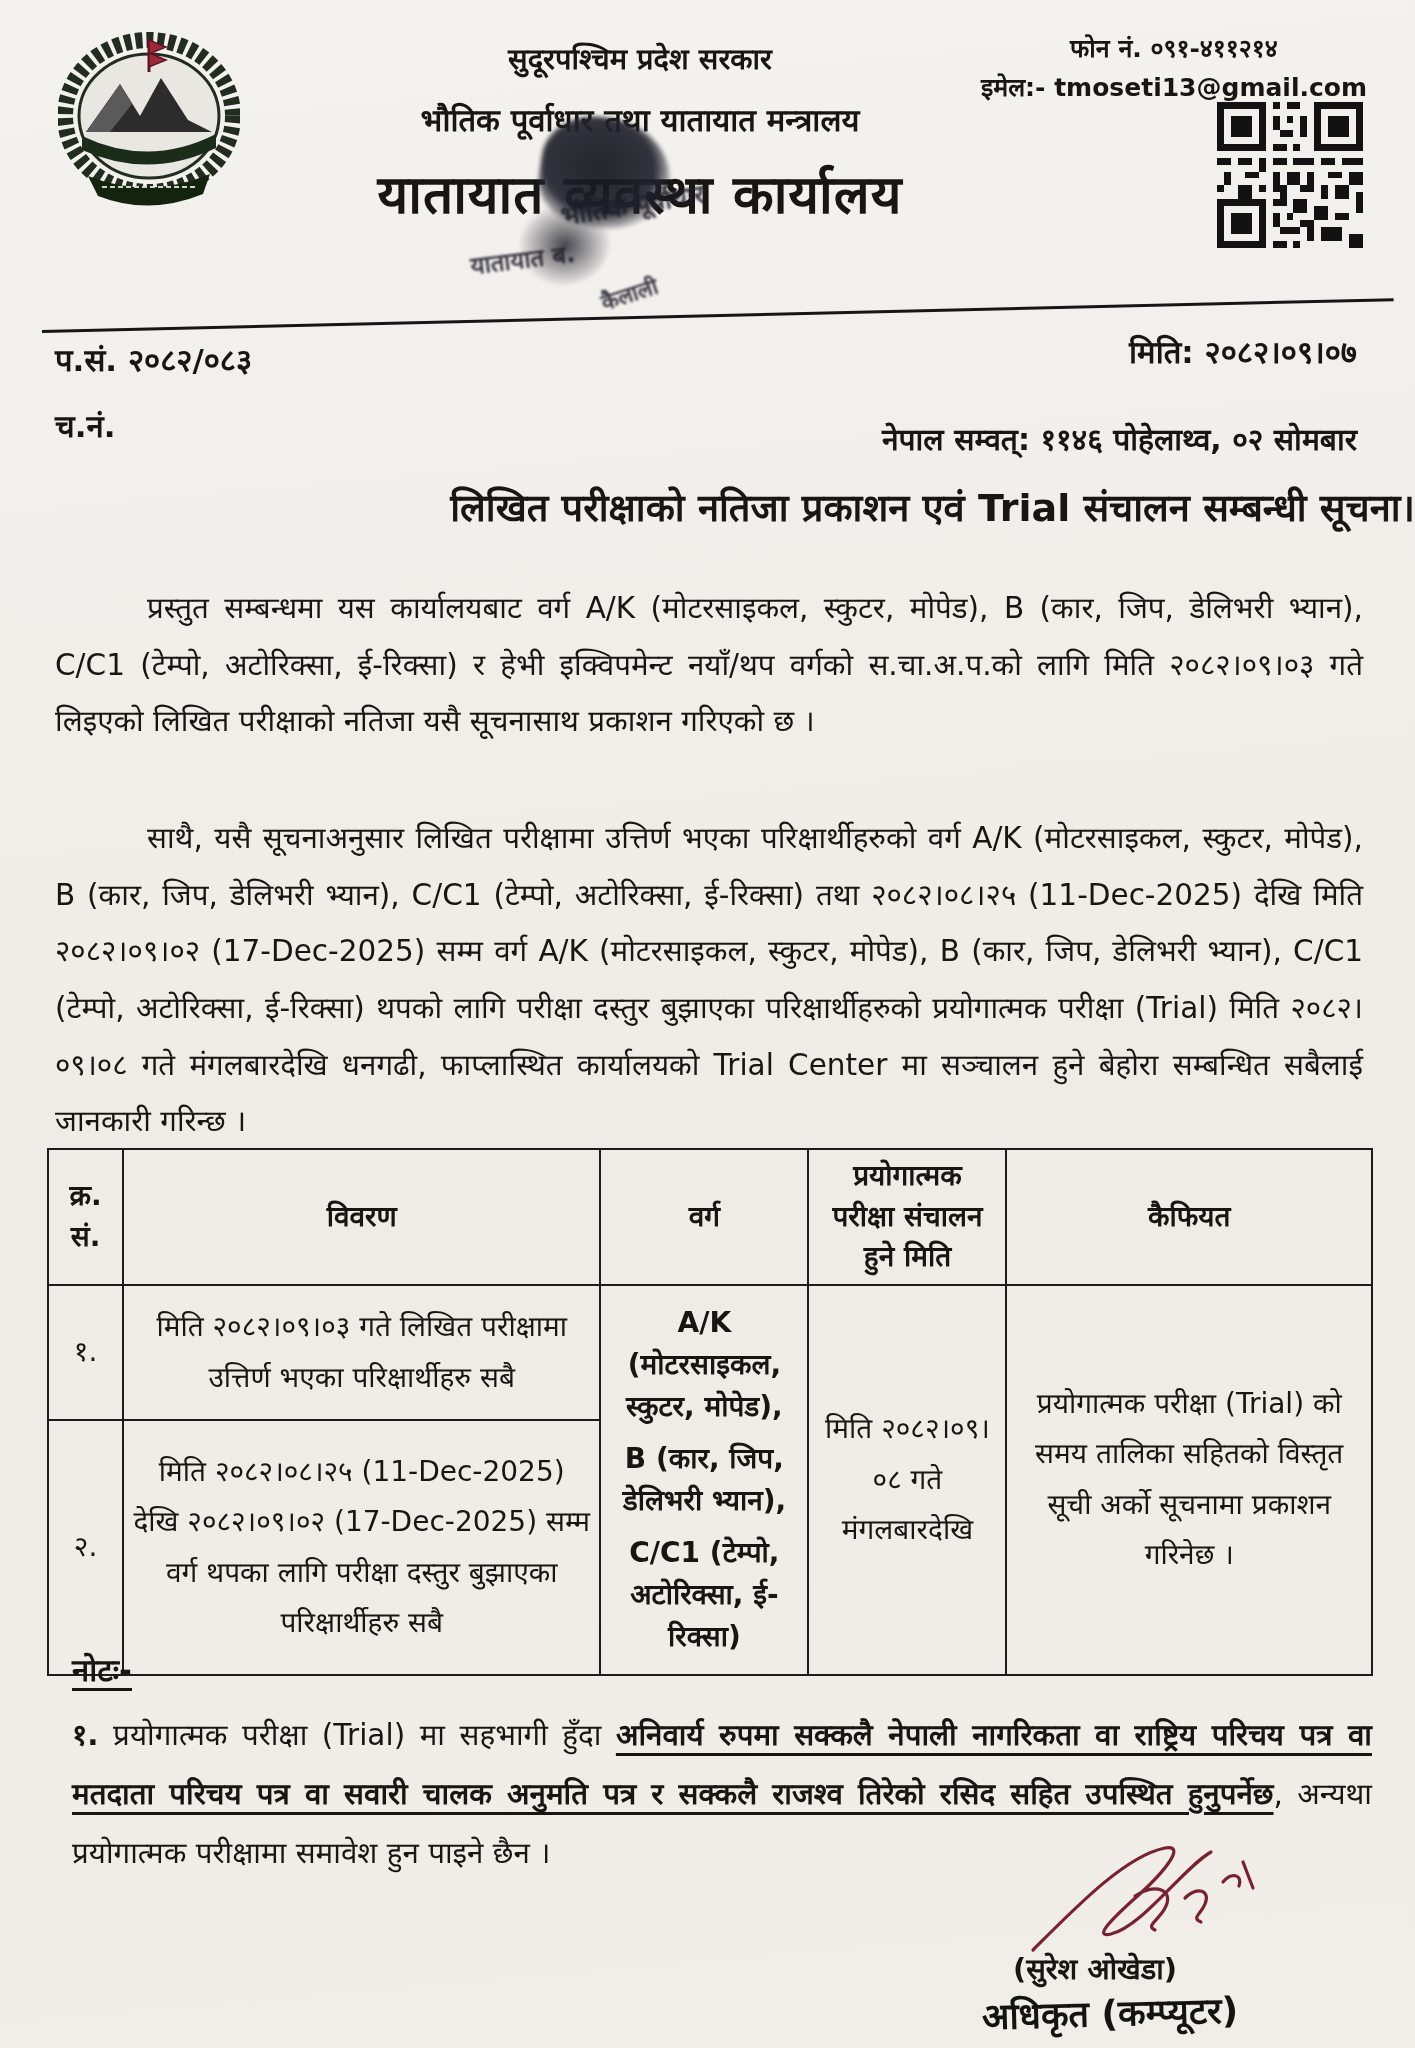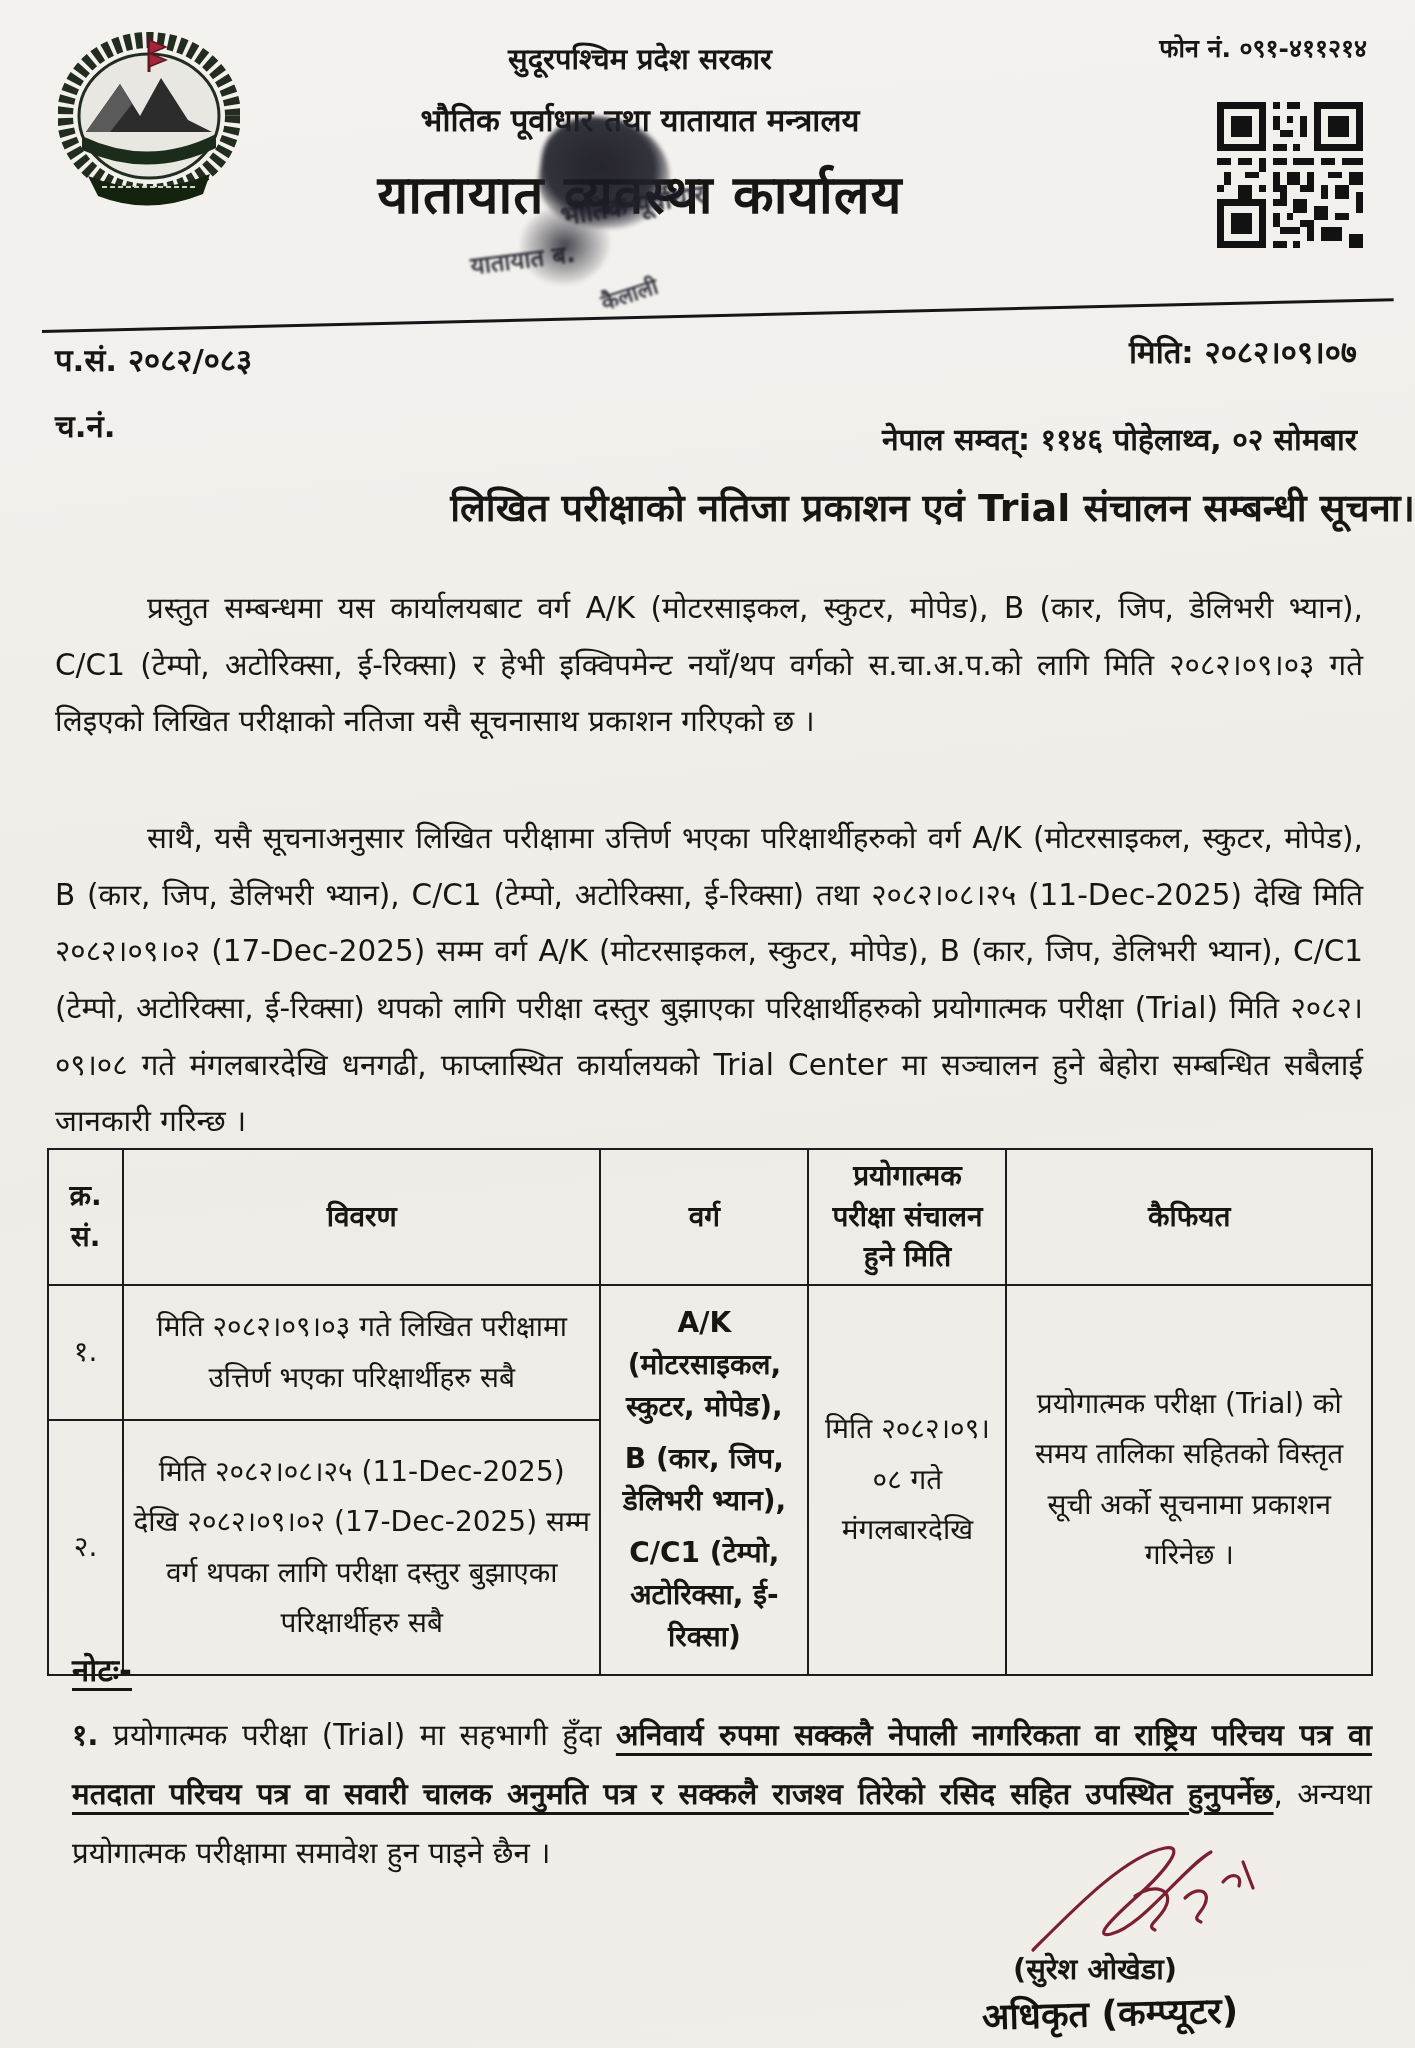--- a/index.html
+++ b/index.html
@@ -78,20 +78,21 @@
 </div>
 
 <div class="abs head-center">
   <div class="gov-line">सुदूरपश्चिम प्रदेश सरकार</div>
   <div class="ministry-line">भौतिक पूर्वाधार तथा यातायात मन्त्रालय</div>
   <div class="office-line">यातायात व्यवस्था कार्यालय</div>
 </div>
 
 <div class="abs contact">
   <div>फोन नं. ०९१-४११२१४</div>
+  <div>इमेल:- tmoseti13@gmail.com</div>
 </div>
 
 <div class="abs qr-box">
   <svg viewBox="0 0 21 21" width="146" height="146" shape-rendering="crispEdges">
     <rect width="21" height="21" fill="#f2f0ec"></rect>
     <path fill="#121212" d="M0 0h7v7H0z M14 0h7v7h-7z M0 14h7v7H0z"></path>
     <path fill="#f2f0ec" d="M1 1h5v5H1z M15 1h5v5h-5z M1 15h5v5H1z"></path>
     <path fill="#121212" d="M2 2h3v3H2z M16 2h3v3h-3z M2 16h3v3H2z"></path>
     <path fill="#121212" d="M8 0h1v1H8z M10 0h2v1h-2z M8 2h1v2H8z M10 2h1v1h-1z M12 2h1v2h-1z M9 4h2v1H9z M12 4h1v1h-1z M8 6h2v1H8z M11 6h1v1h-1z M0 8h2v1H0z M3 8h2v1H3z M6 8h1v2H6z M8 8h2v1H8z M11 8h3v1h-3z M15 8h2v1h-2z M18 8h3v1h-3z M1 10h1v2H1z M4 10h2v1H4z M8 10h1v3H8z M10 10h2v2h-2z M13 10h1v2h-1z M16 10h2v1h-2z M19 10h2v2h-2z M0 12h1v1H0z M3 12h2v2H3z M6 12h1v1H6z M9 12h1v2H9z M12 12h2v1h-2z M15 12h1v2h-1z M17 12h2v2h-2z M20 13h1v3h-1z M8 14h2v1H8z M11 14h2v2h-2z M14 15h2v2h-2z M8 16h1v2H8z M10 16h1v1h-1z M17 16h2v1h-2z M12 17h2v1h-2z M9 18h3v1H9z M13 18h1v2h-1z M15 18h3v2h-3z M8 20h2v1H8z M11 20h1v1h-1z M19 19h2v2h-2z"></path>
   </svg>

